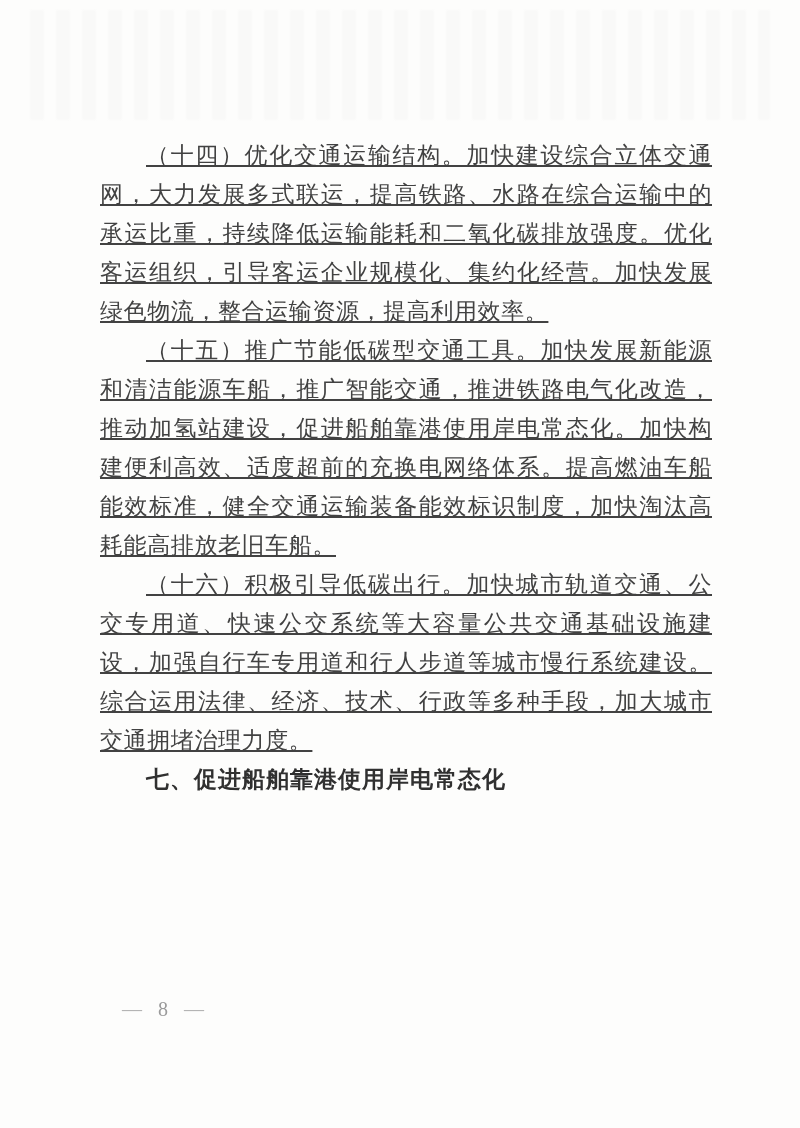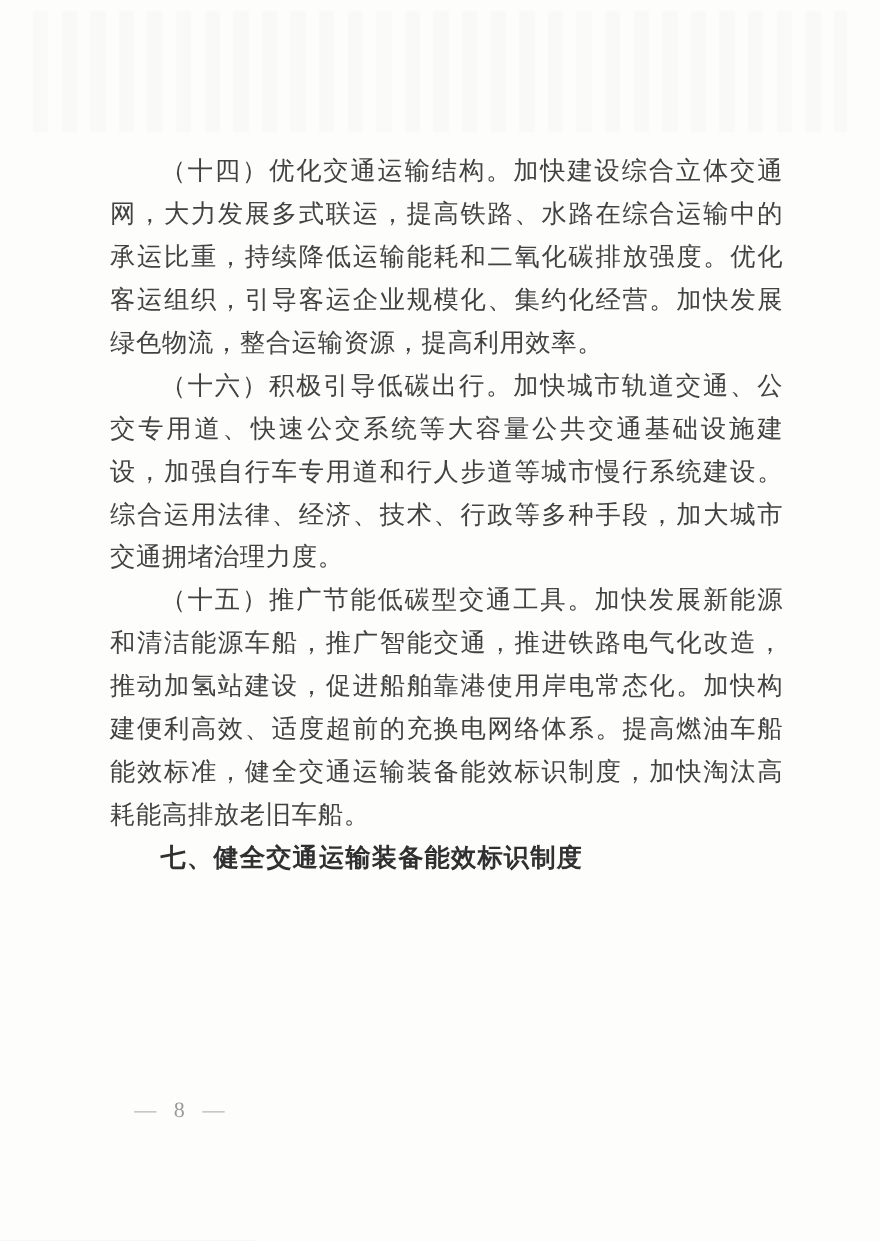--- a/index.html
+++ b/index.html
@@ -40,20 +40,21 @@
     line-height: 39px;
     letter-spacing: 0.6px;
   }
   .para {
     margin: 0;
     text-indent: 2em;
     text-align: justify;
     text-align-last: left;
     text-justify: inter-character;
     word-break: break-all;
+    text-decoration: underline;
   }
   .section-heading {
     margin: 0;
     text-indent: 2em;
     font-family: "Liberation Sans", "DejaVu Sans", sans-serif;
     font-weight: bold;
     font-size: 23px;
     line-height: 39px;
     color: #303030;
     letter-spacing: 1px;
@@ -75,23 +76,23 @@
 </style>
 </head>
 <body>
 
 <div class="page">
 
   <div class="scan-ghost"></div>
 
   <div class="content">
     <p class="para">（十四）优化交通运输结构。加快建设综合立体交通网，大力发展多式联运，提高铁路、水路在综合运输中的承运比重，持续降低运输能耗和二氧化碳排放强度。优化客运组织，引导客运企业规模化、集约化经营。加快发展绿色物流，整合运输资源，提高利用效率。</p>
+    <p class="para">（十五）推广节能低碳型交通工具。加快发展新能源和清洁能源车船，推广智能交通，推进铁路电气化改造，推动加氢站建设，促进船舶靠港使用岸电常态化。加快构建便利高效、适度超前的充换电网络体系。提高燃油车船能效标准，健全交通运输装备能效标识制度，加快淘汰高耗能高排放老旧车船。</p>
     <p class="para">（十六）积极引导低碳出行。加快城市轨道交通、公交专用道、快速公交系统等大容量公共交通基础设施建设，加强自行车专用道和行人步道等城市慢行系统建设。综合运用法律、经济、技术、行政等多种手段，加大城市交通拥堵治理力度。</p>
-    <p class="para">（十五）推广节能低碳型交通工具。加快发展新能源和清洁能源车船，推广智能交通，推进铁路电气化改造，推动加氢站建设，促进船舶靠港使用岸电常态化。加快构建便利高效、适度超前的充换电网络体系。提高燃油车船能效标准，健全交通运输装备能效标识制度，加快淘汰高耗能高排放老旧车船。</p>
-    <p class="section-heading">七、健全交通运输装备能效标识制度</p>
+    <p class="section-heading">七、促进船舶靠港使用岸电常态化</p>
   </div>
 
   <div class="page-footer">
     <span class="dash">—</span>
     <span>8</span>
     <span class="dash">—</span>
   </div>
 
 </div>
 

